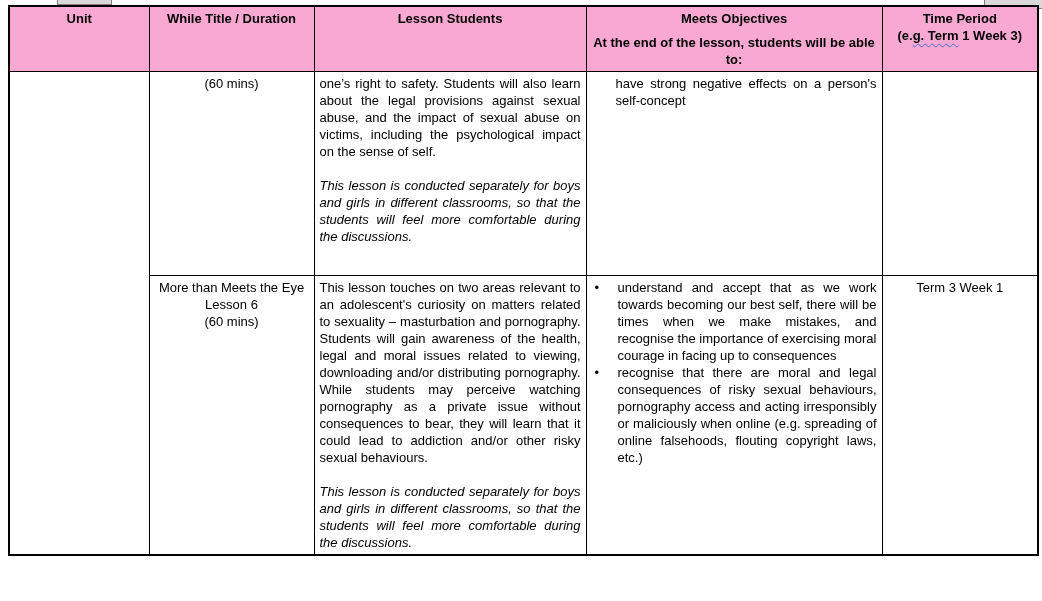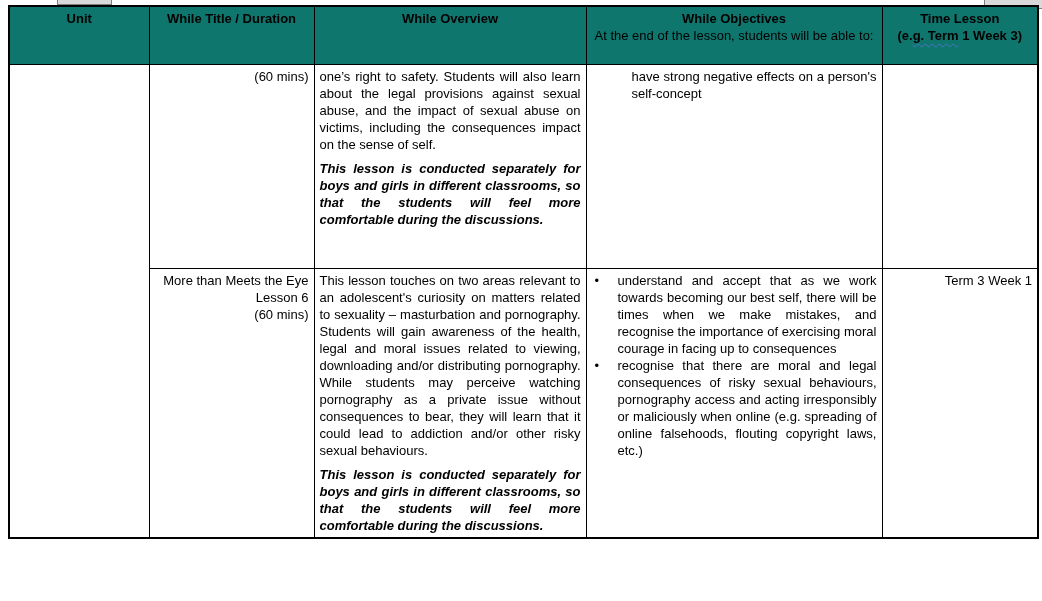--- a/index.html
+++ b/index.html
@@ -32,47 +32,47 @@
   }
   table.lesson-table td, table.lesson-table th {
     border: 1.5px solid #000000;
     vertical-align: top;
     padding: 3px 5px;
     overflow: hidden;
   }
   table.lesson-table { border: 2px solid #000000; }
 
   thead th {
-    background: #0f766e;
+    background: #f9a8d4;
     font-weight: bold;
     text-align: center;
     height: 58px;
     padding-top: 5px;
   }
-  .hdr-sub { font-weight: normal; margin-top: 0; }
+  .hdr-sub { font-weight: bold; margin-top: 7px; }
   .underlined-part {
     text-decoration-color: #000000;
     text-align: center;
   }
   .wavy-part {
     text-decoration: underline wavy #4472c4;
     text-decoration-thickness: 1px;
     text-underline-offset: 3px;
   }
 
   tr.row-1 td { height: 204px; }
   tr.row-2 td { height: 256px; }
 
-  .cell-center { text-align: right; }
+  .cell-center { text-align: center; }
 
   .para { margin: 0 0 0 0; text-align: justify; }
-  .para + .para { margin-top: 7px; font-weight: bold; }
+  .para + .para { margin-top: 17px; }
   .note { font-style: italic; }
 
-  .obj-plain { margin-left: 40px; text-align: justify; }
+  .obj-plain { margin-left: 24px; text-align: justify; }
 
   .bullet-item { position: relative; padding-left: 26px; text-align: justify; }
   .bullet-item .bullet { position: absolute; left: 3px; top: 0; }
 </style>
 </head>
 <body>
 
 <div class="page">
 
   <div class="crop-sliver left"></div>
@@ -88,40 +88,40 @@
     </colgroup>
     <thead>
       <tr>
         <th>
           <div>Unit</div>
         </th>
         <th>
           <div>While Title / Duration</div>
         </th>
         <th>
-          <div>While Overview</div>
+          <div>Lesson Students</div>
         </th>
         <th>
-          <div>While Objectives</div>
+          <div>Meets Objectives</div>
           <div class="hdr-sub">At the end of the lesson, students will be able to:</div>
         </th>
         <th>
-          <div>Time Lesson</div>
+          <div>Time Period</div>
           <div><span>(e.</span><span class="underlined-part"><span class="wavy-part">g. Term</span></span><span> 1 Week 3)</span></div>
         </th>
       </tr>
     </thead>
     <tbody>
       <tr class="row-1">
         <td rowspan="2"></td>
         <td class="cell-center">
           <div>(60 mins)</div>
         </td>
         <td>
-          <p class="para">one’s right to safety. Students will also learn about the legal provisions against sexual abuse, and the impact of sexual abuse on victims, including the consequences impact on the sense of self.</p>
+          <p class="para">one’s right to safety. Students will also learn about the legal provisions against sexual abuse, and the impact of sexual abuse on victims, including the psychological impact on the sense of self.</p>
           <p class="para note">This lesson is conducted separately for boys and girls in different classrooms, so that the students will feel more comfortable during the discussions.</p>
         </td>
         <td>
           <div class="obj-plain">have strong negative effects on a person's self-concept</div>
         </td>
         <td class="cell-center">
           <div></div>
         </td>
       </tr>
       <tr class="row-2">

